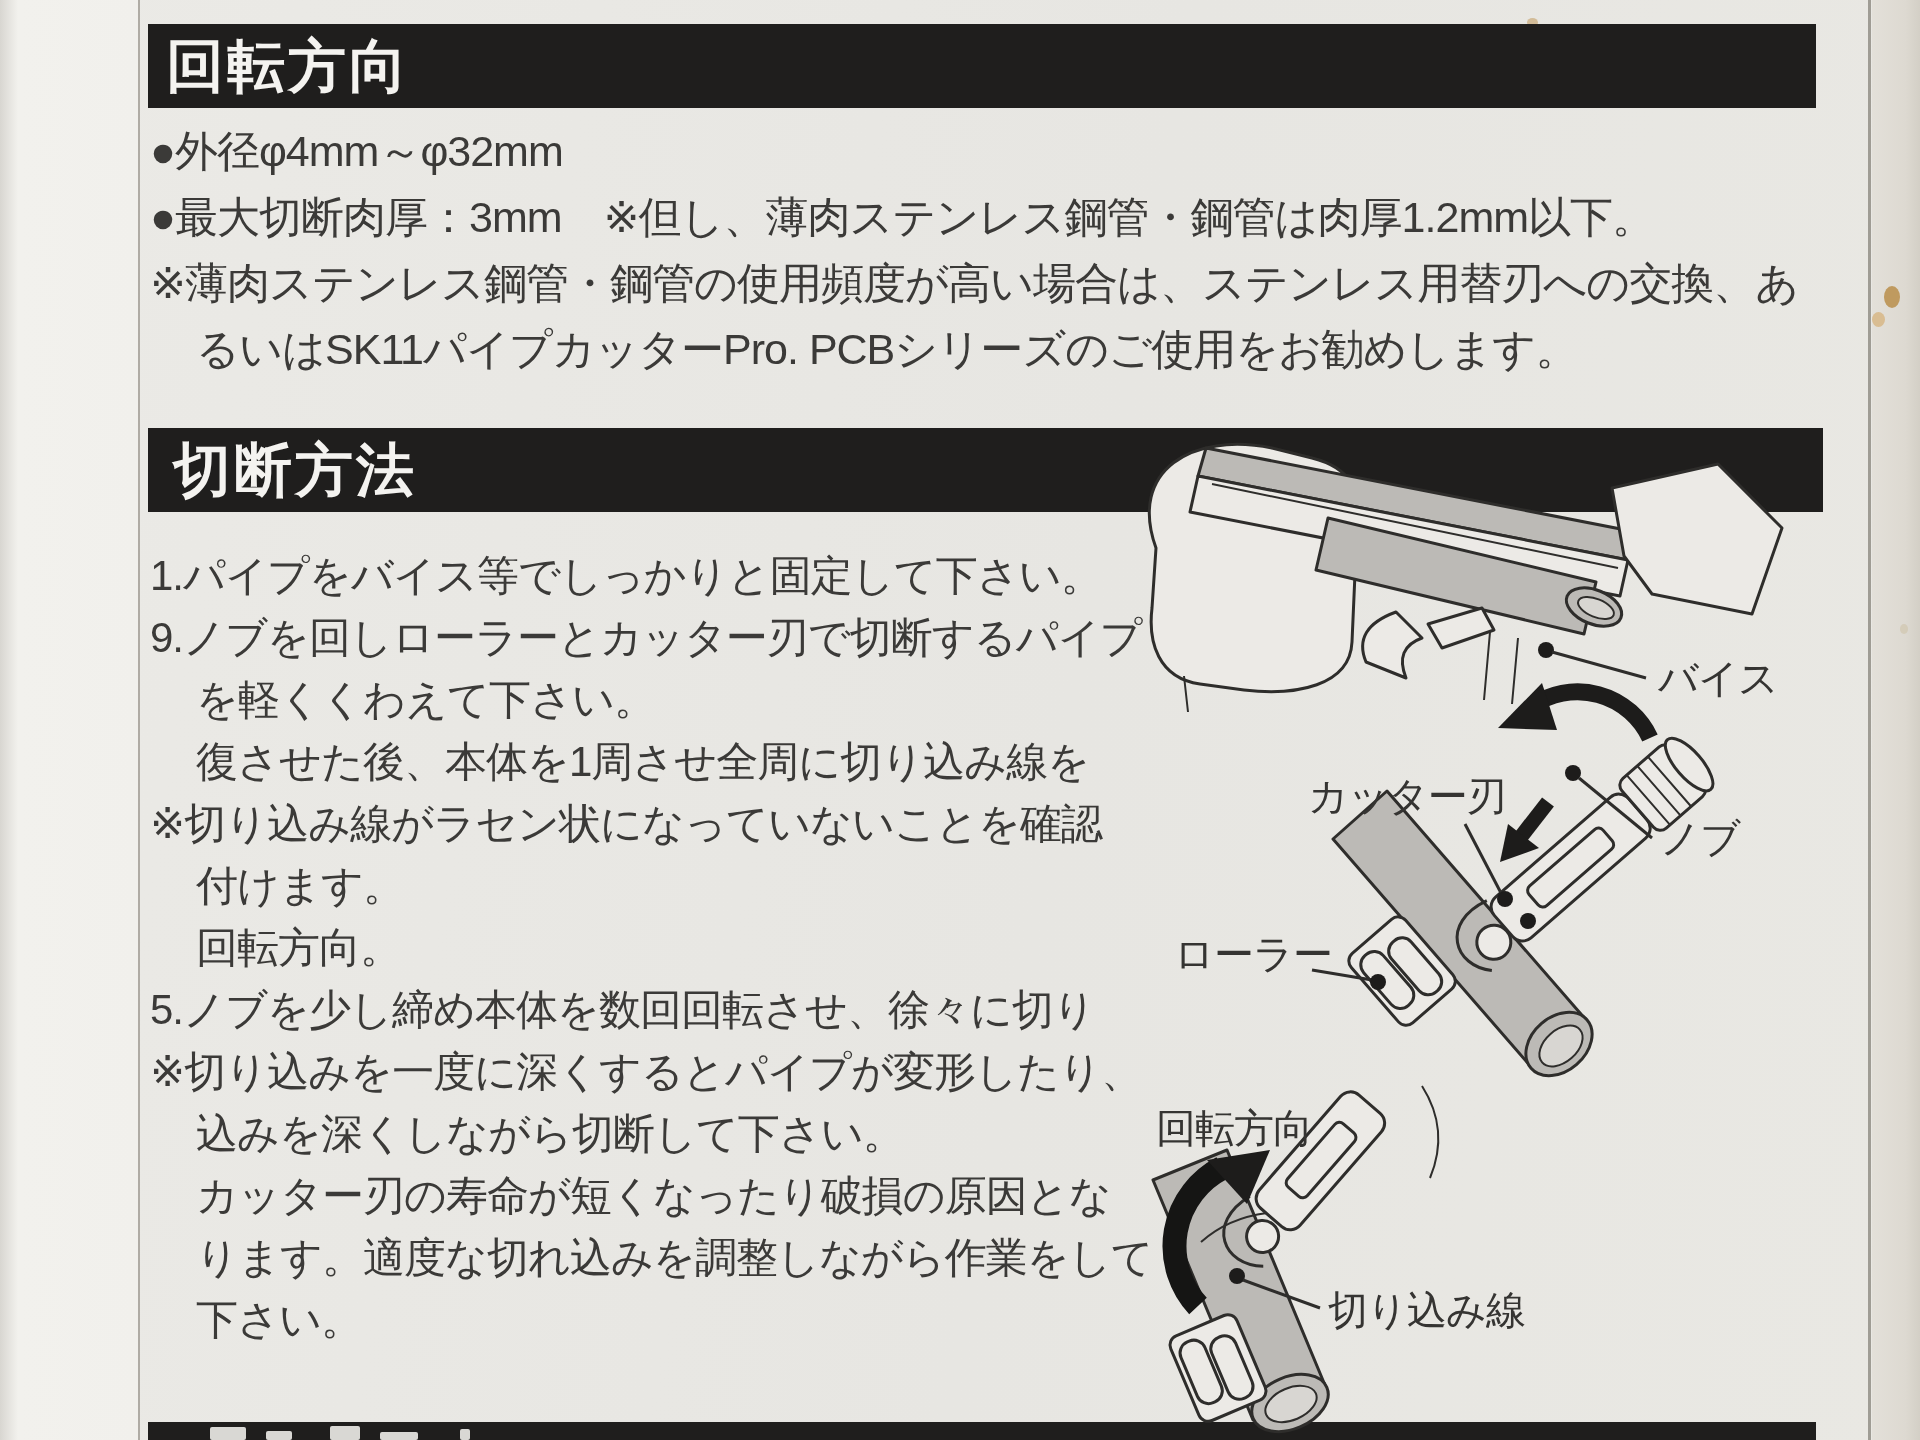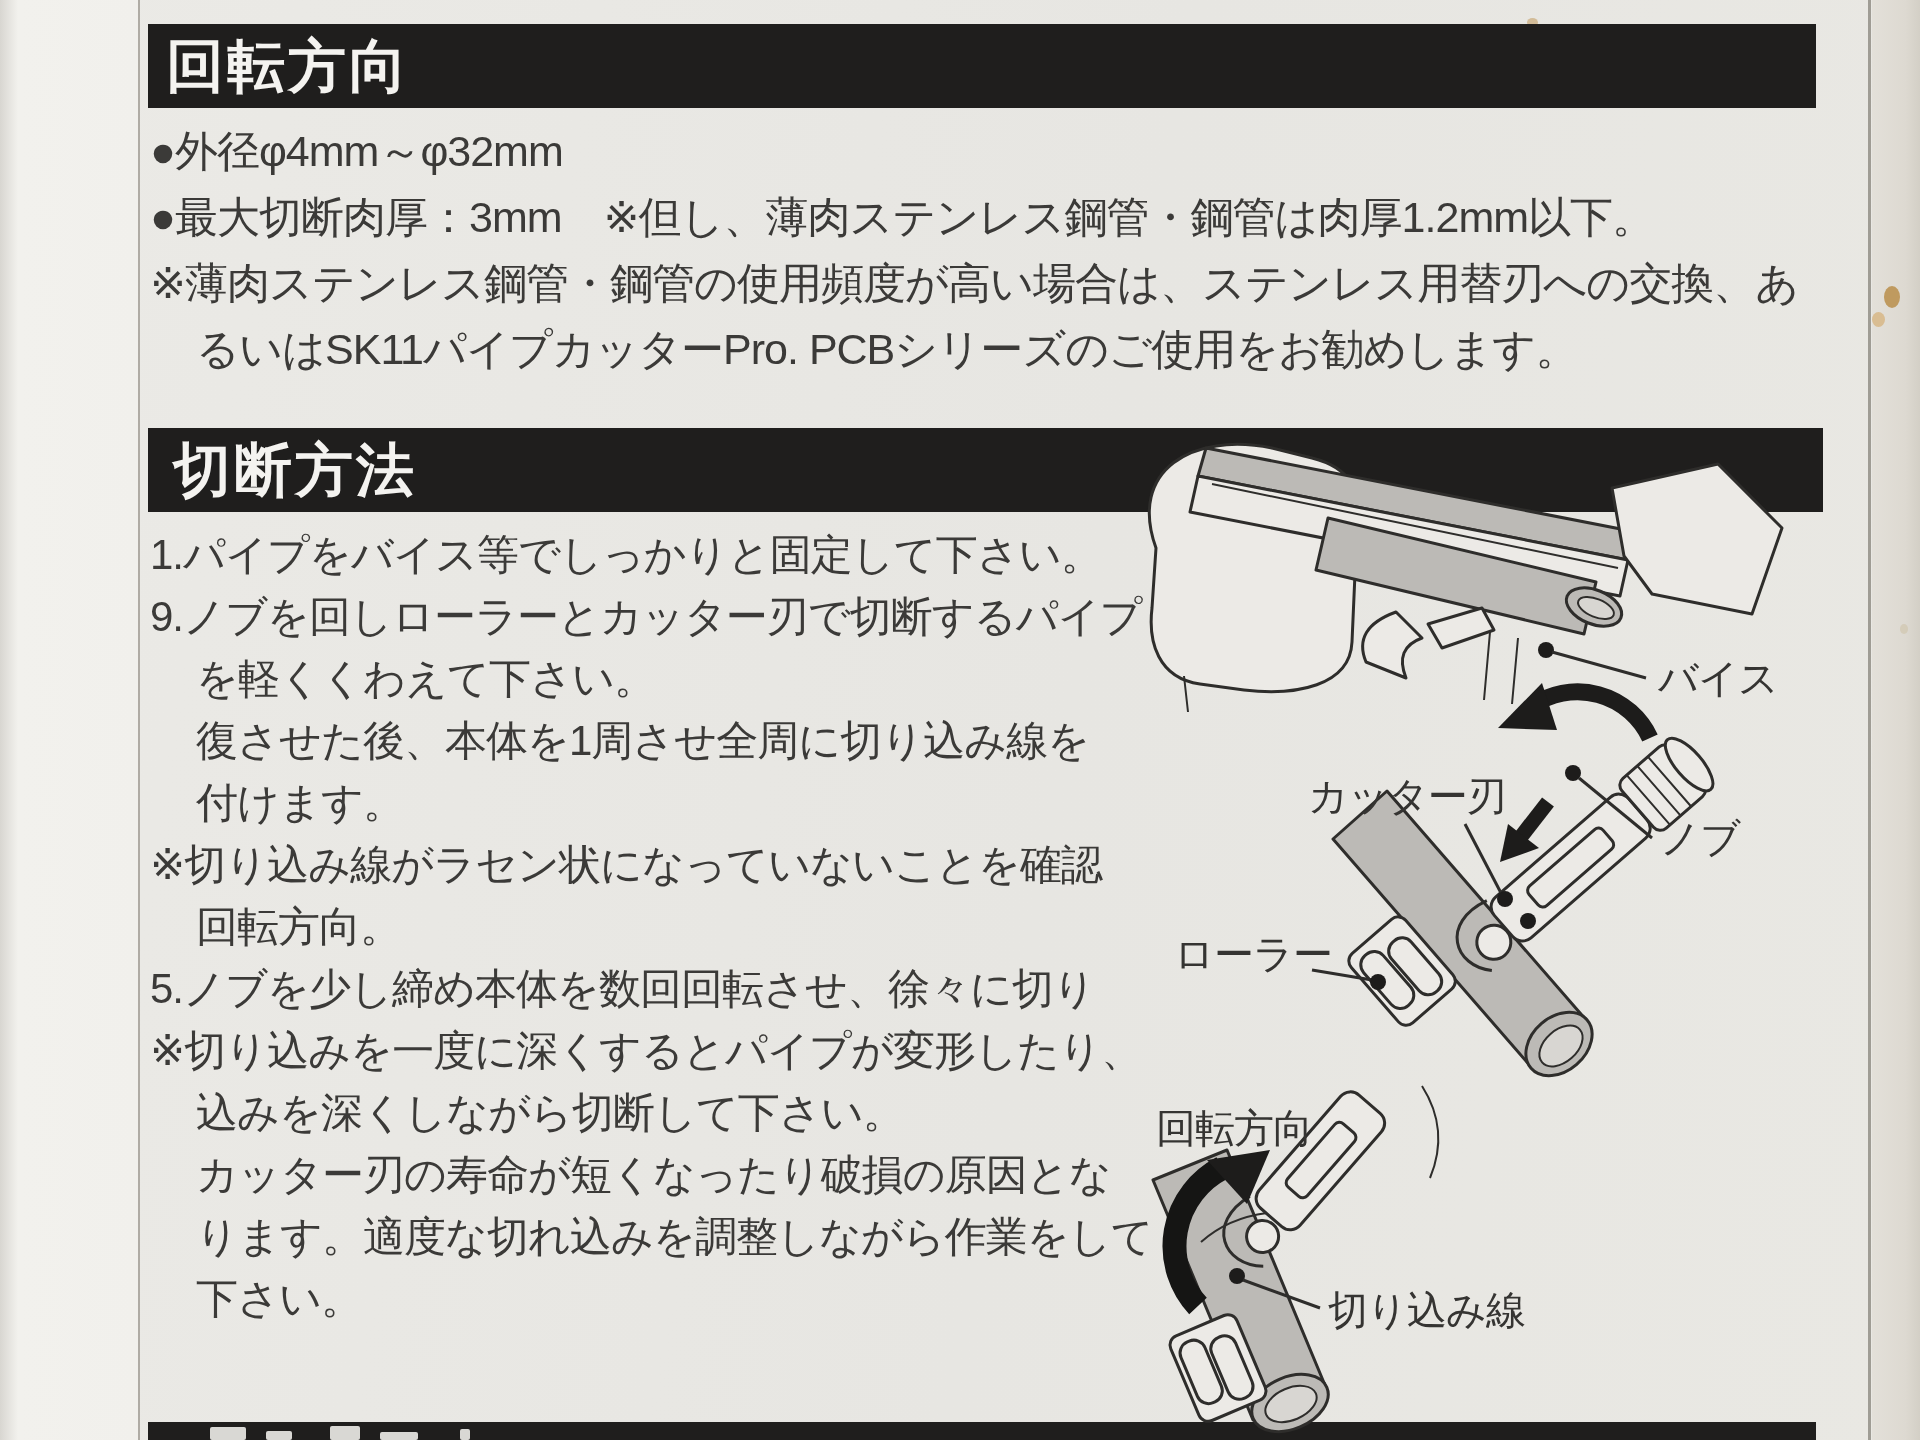--- a/index.html
+++ b/index.html
@@ -22,21 +22,21 @@
   .bar1{top:24px;height:84px;}
   .bar2{top:428px;height:84px;padding-left:7px;}
   .bar3{top:1422px;height:18px;}
   .bar-title{display:block;padding-left:18px;font-size:58px;font-weight:bold;
              letter-spacing:3px;color:#f4f3f0;line-height:84px;}
   .glyph-mark{position:absolute;background:#e9e8e4;border-radius:2px;opacity:.92;}
   
   .cap-lines{position:absolute;left:150px;top:118px;z-index:1;}
   .cap-lines .line{height:66px;line-height:66px;font-size:43px;letter-spacing:-1px;
                    color:#3b3a38;white-space:nowrap;}
-  .method-lines{position:absolute;left:150px;top:524px;z-index:1;}
+  .method-lines{position:absolute;left:150px;top:545px;z-index:1;}
   .method-lines .line{height:62px;line-height:62px;font-size:42px;letter-spacing:-1px;
                       color:#3b3a38;white-space:nowrap;}
   .cont{padding-left:46px;}
   
   svg.diagrams{position:absolute;left:960px;top:380px;z-index:2;}
   .ol{stroke:#2e2d2b;stroke-width:3;stroke-linejoin:round;}
   .thin{stroke:#2e2d2b;stroke-width:2;fill:none;}
   .paper{fill:#eceae6;}
   .gray{fill:#bcbab6;}
   .lightgray{fill:#d8d6d2;stroke:#2e2d2b;stroke-width:2;}
@@ -70,22 +70,22 @@
   </div>
 
   <div class="bar bar2">
     <span class="bar-title">切断方法</span>
   </div>
   <div class="method-lines">
     <div class="line">1.パイプをバイス等でしっかりと固定して下さい。</div>
     <div class="line">9.ノブを回しローラーとカッター刃で切断するパイプ</div>
     <div class="line cont">を軽くくわえて下さい。</div>
     <div class="line cont">復させた後、本体を1周させ全周に切り込み線を</div>
+    <div class="line">※切り込み線がラセン状になっていないことを確認</div>
     <div class="line cont">付けます。</div>
-    <div class="line">※切り込み線がラセン状になっていないことを確認</div>
     <div class="line cont">回転方向。</div>
     <div class="line">5.ノブを少し締め本体を数回回転させ、徐々に切り</div>
     <div class="line">※切り込みを一度に深くするとパイプが変形したり、</div>
     <div class="line cont">込みを深くしながら切断して下さい。</div>
     <div class="line cont">カッター刃の寿命が短くなったり破損の原因とな</div>
     <div class="line cont">ります。適度な切れ込みを調整しながら作業をして</div>
     <div class="line cont">下さい。</div>
   </div>
 
   <div class="bar bar3">

